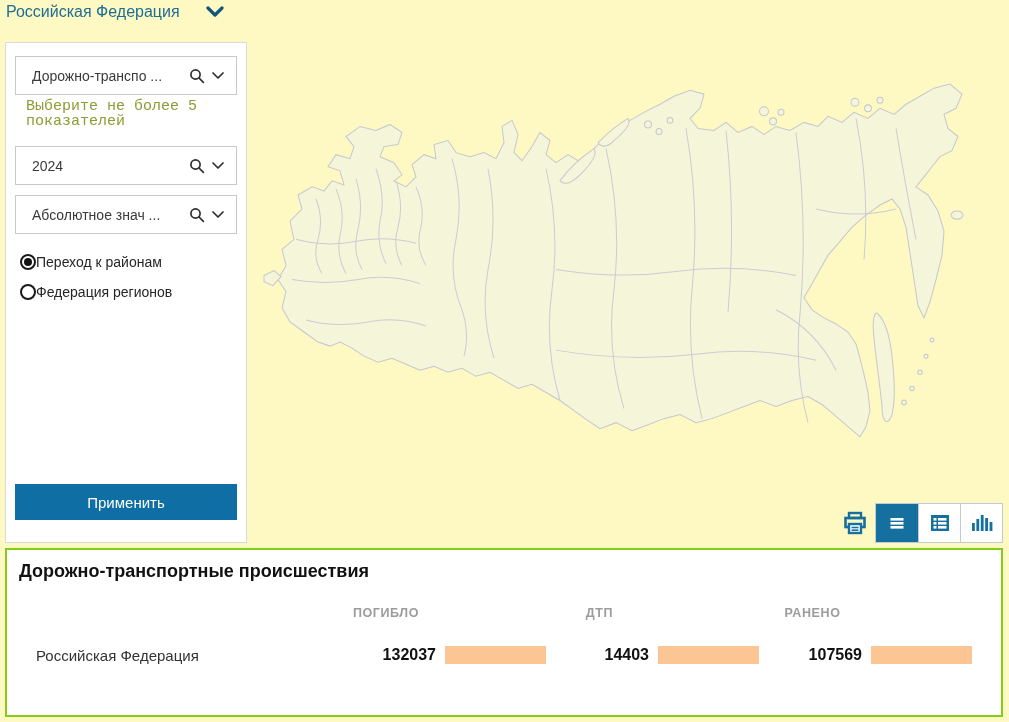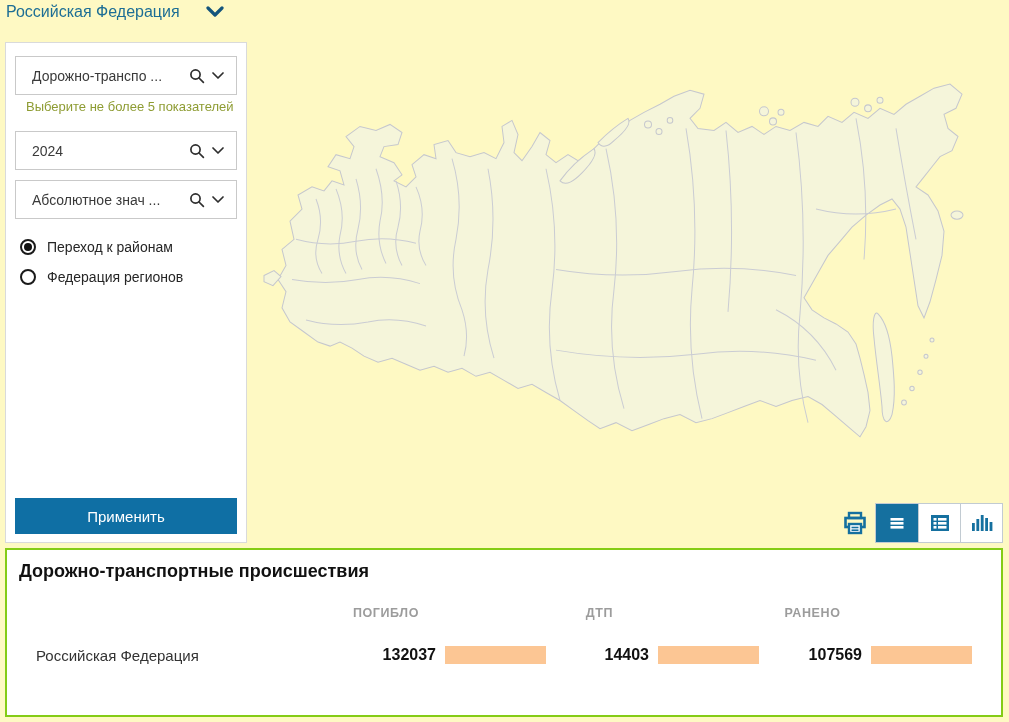--- a/index.html
+++ b/index.html
@@ -8,32 +8,32 @@
   .stage { position:relative; width:1009px; height:722px; background:#fef9c3; }
 
   
   .region-selector { position:absolute; left:6px; top:3px; display:flex; align-items:center;
     gap:26px; cursor:pointer; }
   .region-selector .label { font-size:16px; color:#1d6e95; }
   .region-selector svg { display:block; }
 
   
   .filter-panel { position:absolute; left:5px; top:42px; width:242px; height:501px;
-    background:#fff; border:1px solid #d9dadb; padding:13px 9px 8px 9px;
+    background:#fff; border:1px solid #d9dadb; padding:13px 9px 22px 9px;
     display:flex; flex-direction:column; }
   .select-box { width:100%; height:39px; border:1px solid #c9c9c9; background:#fff;
     display:flex; align-items:center; padding:0 12px 0 16px; cursor:pointer; }
   .select-box .sel-text { flex:1; font-size:14px; color:#3a3a3a; white-space:nowrap;
     overflow:hidden; }
   .select-box .icons { display:flex; align-items:center; gap:7px; }
-  .hint { font-size:13px; line-height:15px; color:#8e9c33; padding:4px 0 0 11px; }
+  .hint { font-size:15px; line-height:15px; color:#8e9c33; padding:4px 0 0 11px;font-family:Liberation Mono, monospace; }
   .gap-lg { height:17px; }
   .gap-md { height:10px; }
   .radio-group { margin:20px 0 0 5px; display:flex; flex-direction:column; gap:14px; }
-  .radio-row { display:flex; align-items:center; gap:11px; cursor:pointer; }
+  .radio-row { display:flex; align-items:center; cursor:pointer; }
   .radio-circle { width:16px; height:16px; border:2px solid #1a1a1a; border-radius:50%;
     display:flex; align-items:center; justify-content:center; flex:0 0 auto; background:#fff; }
   .radio-circle.selected::after { content:""; width:8px; height:8px; border-radius:50%;
     background:#111; }
   .radio-label { font-size:14px; color:#262626; }
   .apply-btn { margin-top:auto; width:100%; height:36px; border:none; cursor:pointer;
     background:#0f6fa4; color:#fff; font-size:15px; font-family:inherit; }
   .reset-link { margin-top:15px; text-align:center; font-size:15px; color:#1d6e95;
     cursor:pointer; }
 

